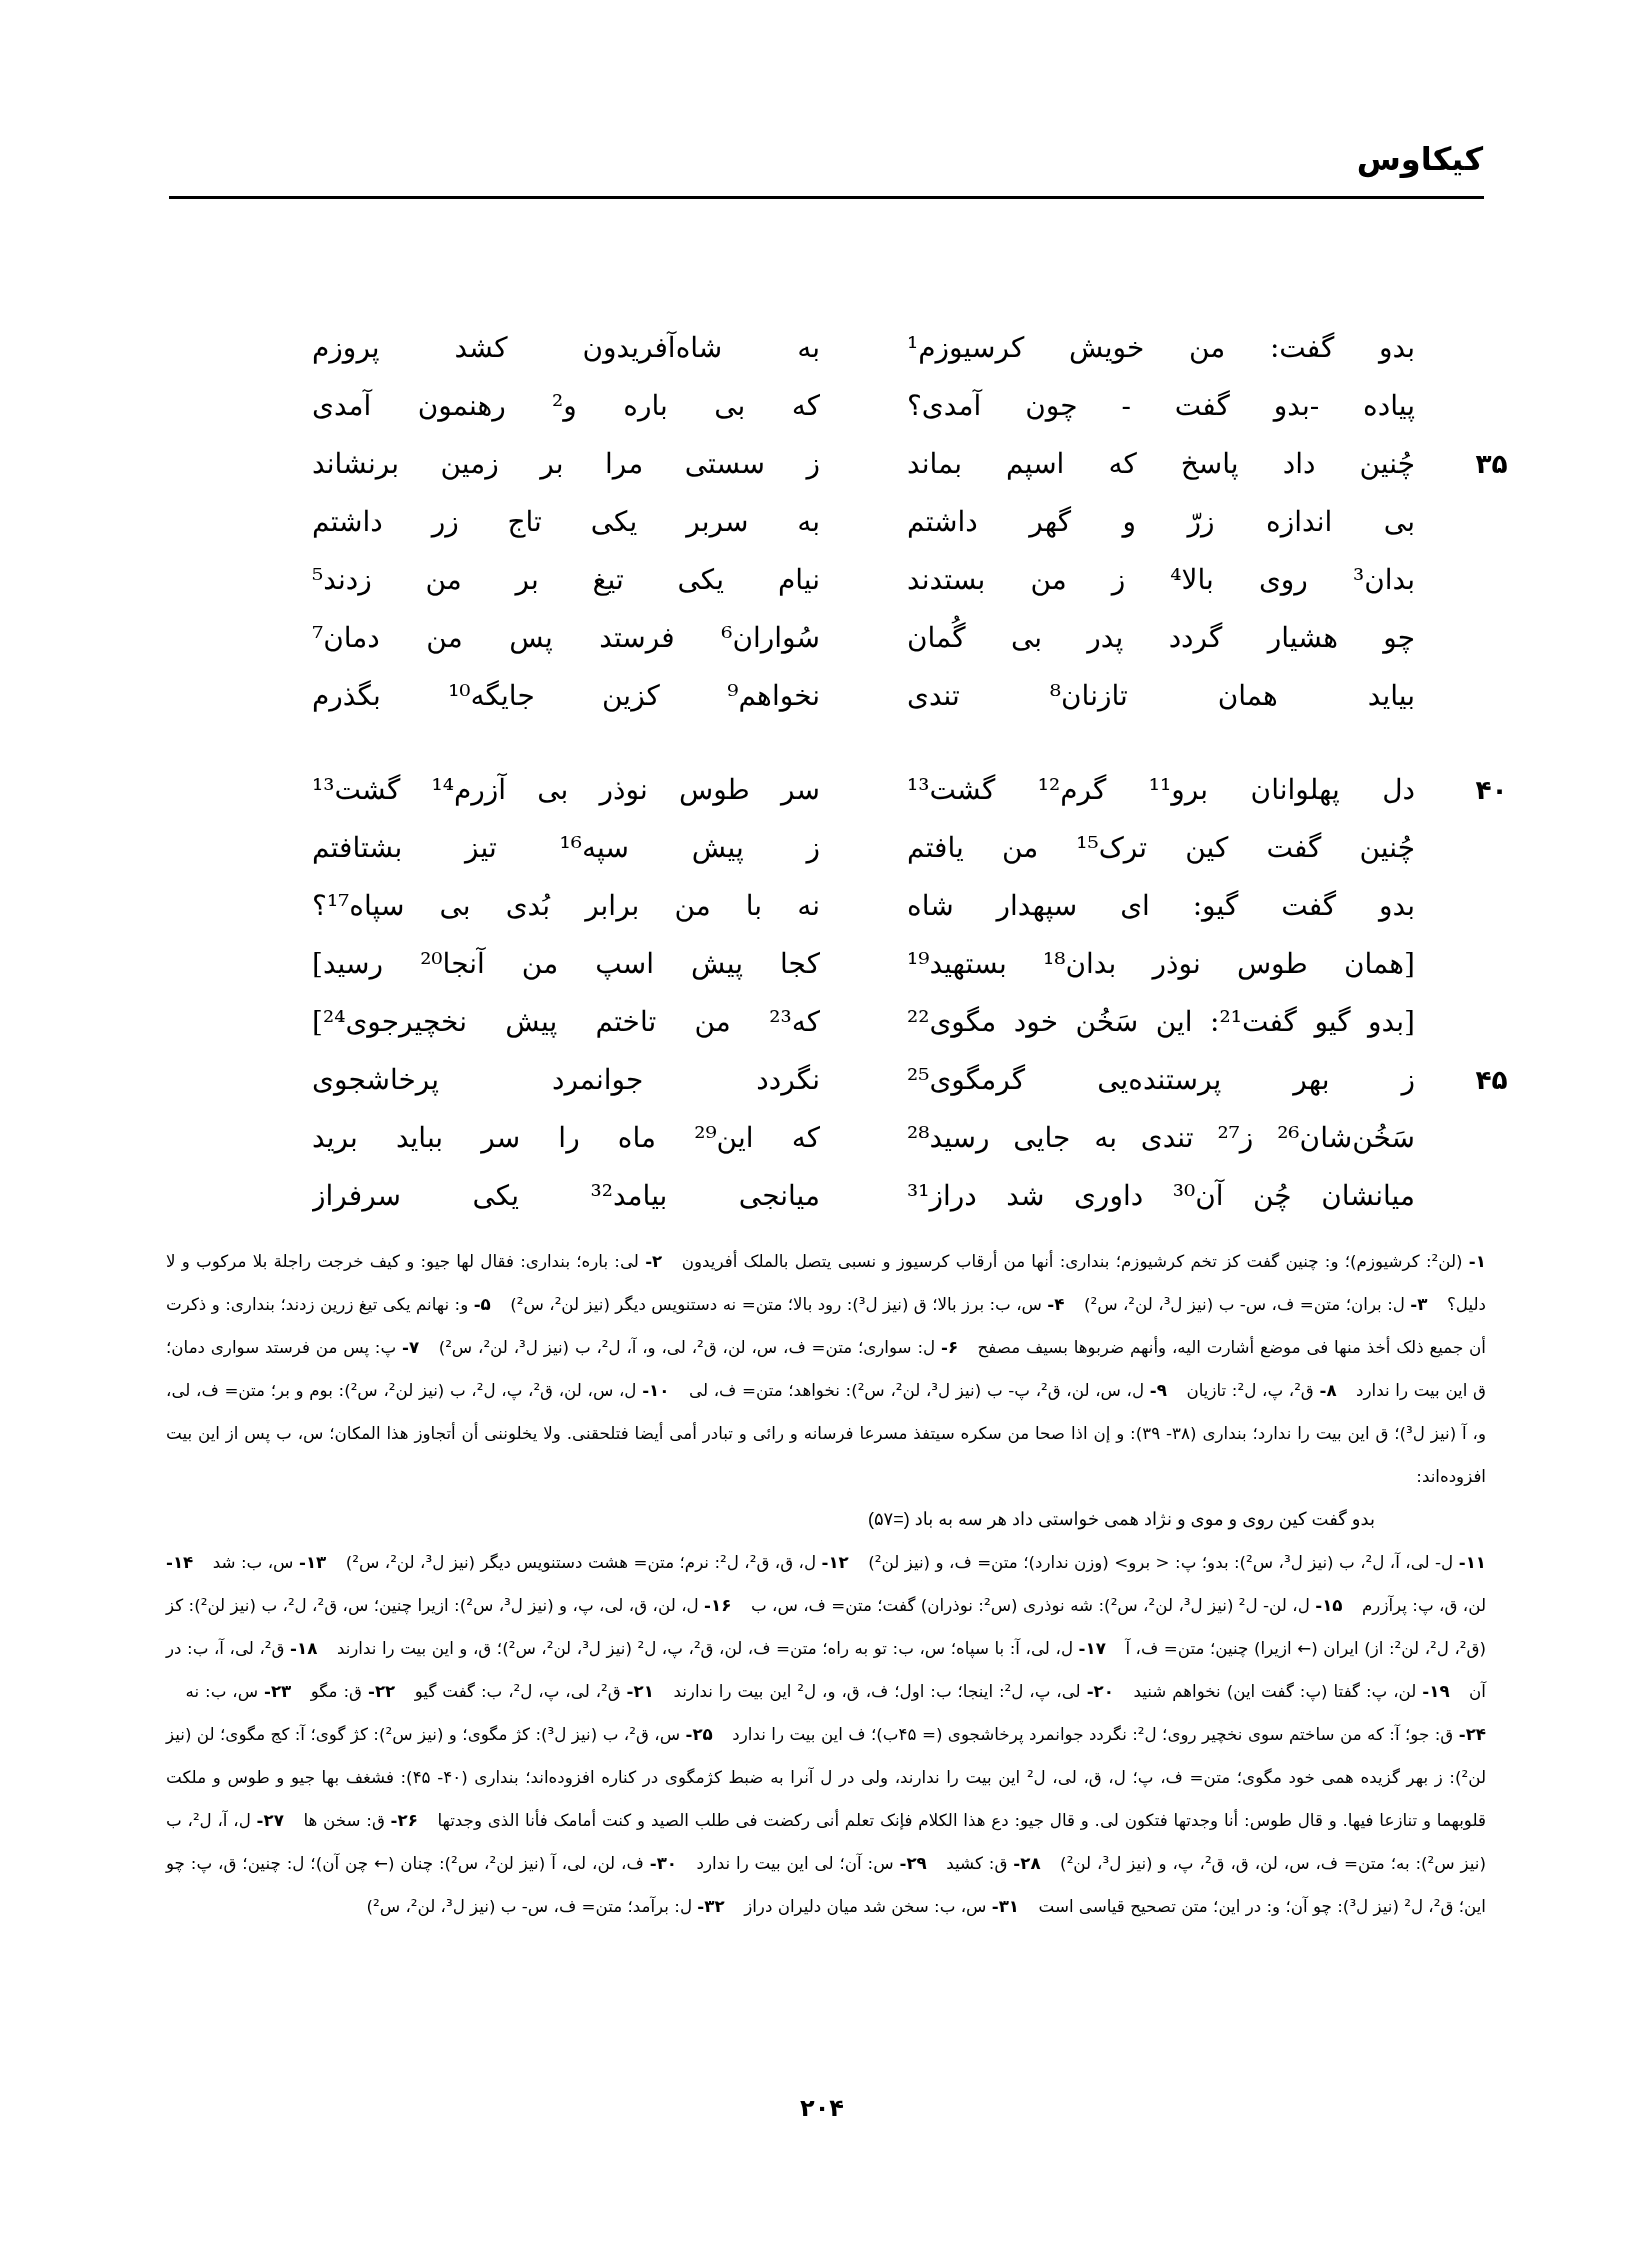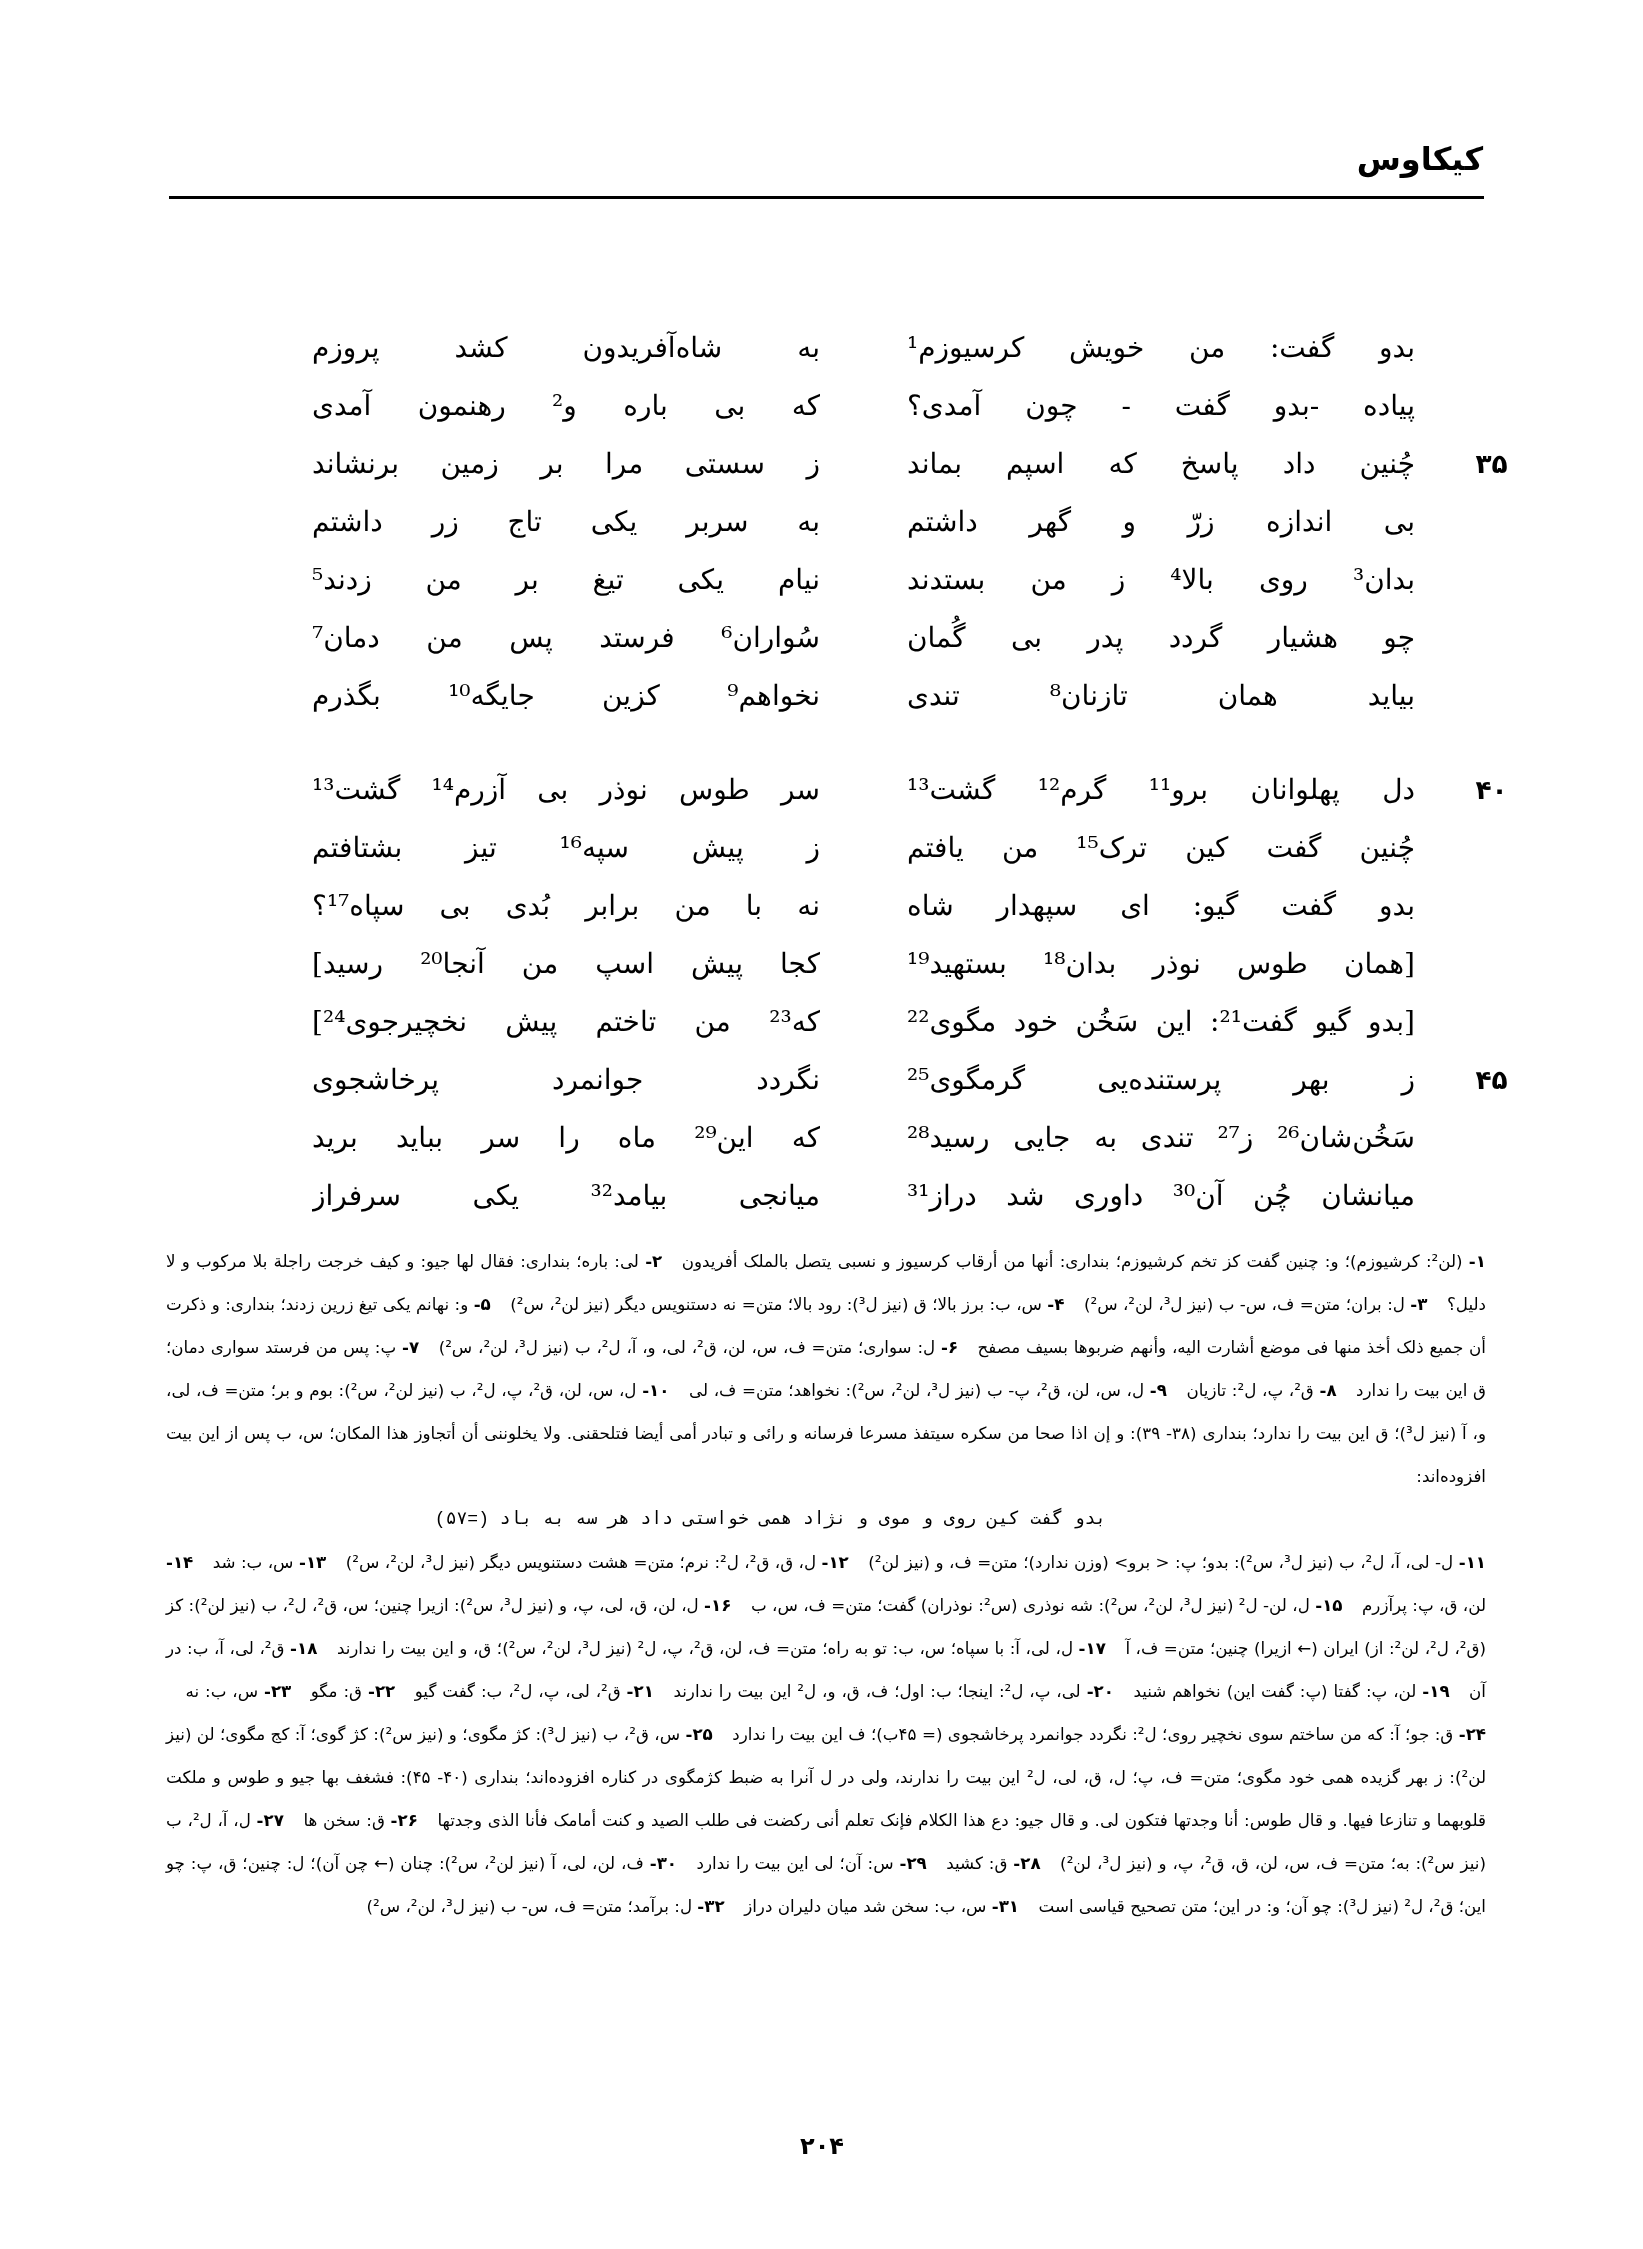--- a/index.html
+++ b/index.html
@@ -41,28 +41,28 @@
   
   .footnotes {
     position: absolute; top: 1240px; left: 166px; width: 1320px; direction: rtl;
     font-family: "DejaVu Sans", sans-serif; font-size: 16.7px; line-height: 43px;
     text-align: justify;
   }
   .fn { display: inline; }
   .fn-num { font-weight: bold; }
   .fn-sep { display: inline-block; width: 19.5px; }
   .fn-verse {
-    display: block; text-align: center; font-family: Liberation Mono, monospace; font-size: 18px;
+    display: block; text-align: right; font-family: Liberation Sans, sans-serif; font-size: 18px;
     padding-right: 111px;
   }
 
   
   .page-number {
     position: absolute; top: 2094px; left: 0; width: 100%; text-align: center;
-    font-family: "DejaVu Sans", sans-serif; font-weight: bold; font-size: 24px; direction: rtl; margin-top: 38px;
+    font-family: "DejaVu Sans", sans-serif; font-weight: bold; font-size: 24px; direction: rtl;
   }
 </style>
 </head>
 <body>
 
 <div class="page">
 
   <div class="running-head">کیکاوس</div>
   <div class="head-rule"></div>
 

